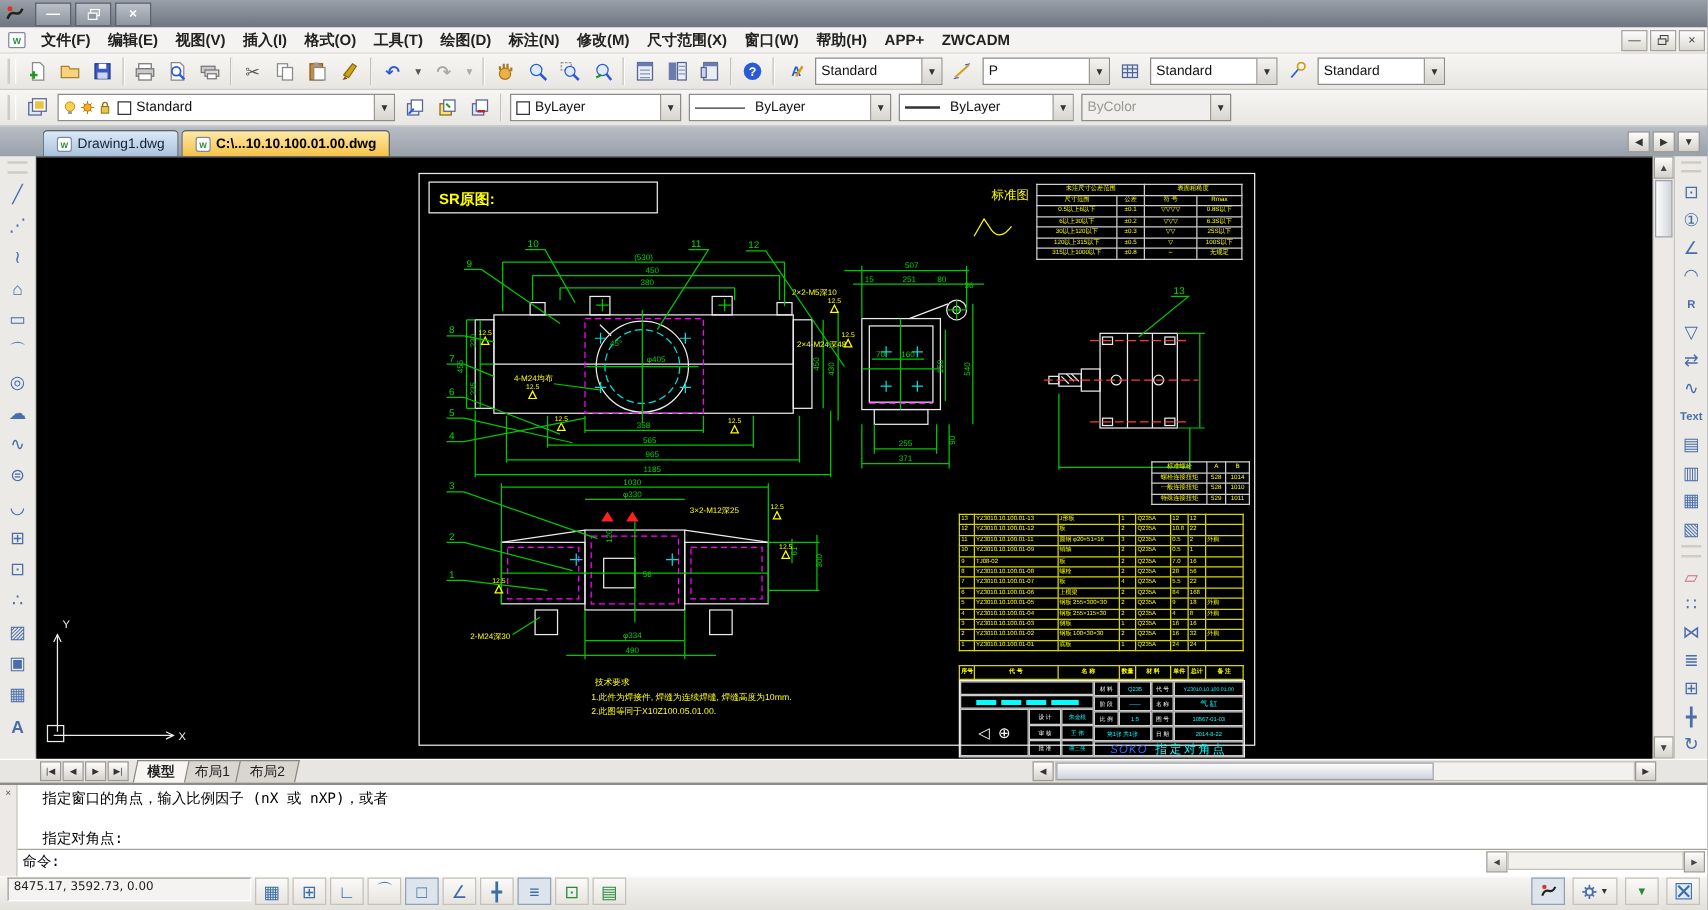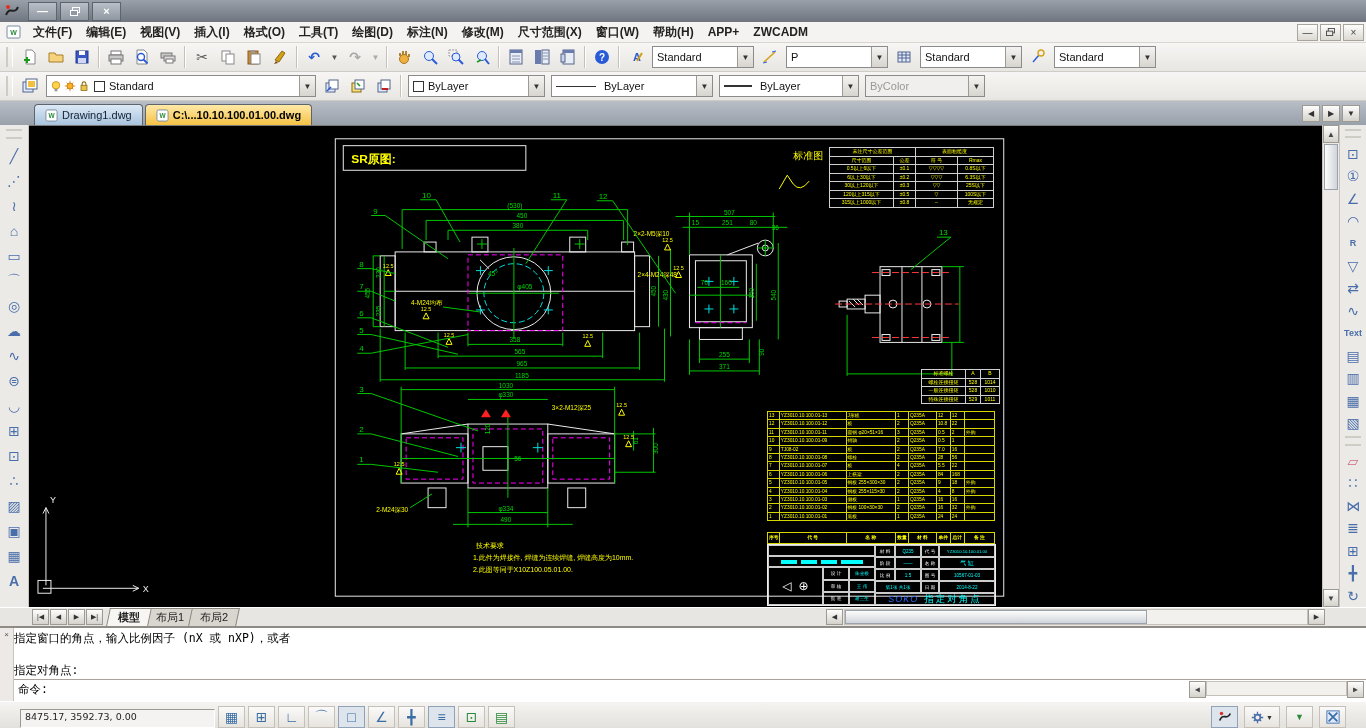--- a/index.html
+++ b/index.html
@@ -80,28 +80,28 @@
   .hsp{flex:1;}
   .hscroll{display:flex;align-items:center;width:500px;margin-right:40px;}
   .htrack{flex:1;height:14px;background:#f3f1ee;border:1px solid #c5c1b9;display:flex;}
   .hthumb{width:65%;background:linear-gradient(#fdfdfc,#d0d4da);border:1px solid #9aa2ac;}
   
   .cmd{height:73px;background:#fff;border-top:2px solid #8f8c85;display:flex;flex:0 0 73px;position:relative;}
   .cmdedge{width:13px;background:#ece9e6;border-right:1px solid #c9c5be;font-size:8px;color:#555;
     text-align:center;padding-top:2px;}
   .cmdbody{flex:1;display:flex;flex-direction:column;font-family:"DejaVu Sans Mono",monospace;
     font-size:11.5px;color:#000;}
-  .cmdhist{flex:1;padding:2px 0;line-height:16px;white-space:pre;overflow:hidden;}
+  .cmdhist{flex:1;padding:2px 20px;line-height:16px;white-space:pre;overflow:hidden;}
   .cmdprompt{height:19px;border-top:1px solid #a8a49c;padding:1px 4px;line-height:16px;position:relative;}
   .cmdscroll{position:absolute;right:2px;top:1px;width:175px;height:15px;display:flex;}
   .cmdscroll .sbtn{width:15px;height:15px;}
   .cmdscroll .track{flex:1;background:#f3f1ee;border:1px solid #c5c1b9;}
   
   .statusbar{height:26px;background:linear-gradient(#f5f4f2,#e3e1dc);border-top:1px solid #fff;
-    display:flex;align-items:flex-end;padding:0 20px;flex:0 0 26px;}
+    display:flex;align-items:flex-start;padding:0 6px;flex:0 0 26px;}
   .coords{width:185px;height:15px;border:1px solid #9d9a93;border-right-color:#fff;border-bottom-color:#fff;
     background:#f4f3f1;font-size:9.5px;padding:1px 4px;color:#222;font-family:"DejaVu Sans",sans-serif;}
   .stbtn{width:25px;height:20px;margin-left:3px;display:flex;align-items:center;justify-content:center;
     color:#3a6ea5;font-size:14px;border:1px solid #c5c1b9;background:linear-gradient(#fbfaf9,#e7e4df);}
   .stbtn.pressed{background:#dde4ec;border-color:#8fa2b8;}
   .strt{margin-left:auto;display:flex;align-items:center;gap:6px;}
   .strt .stbtn{margin-left:0;}
   
   .ovl{position:absolute;color:#ff0;}
   table.cadt{border-collapse:collapse;table-layout:fixed;width:100%;}

